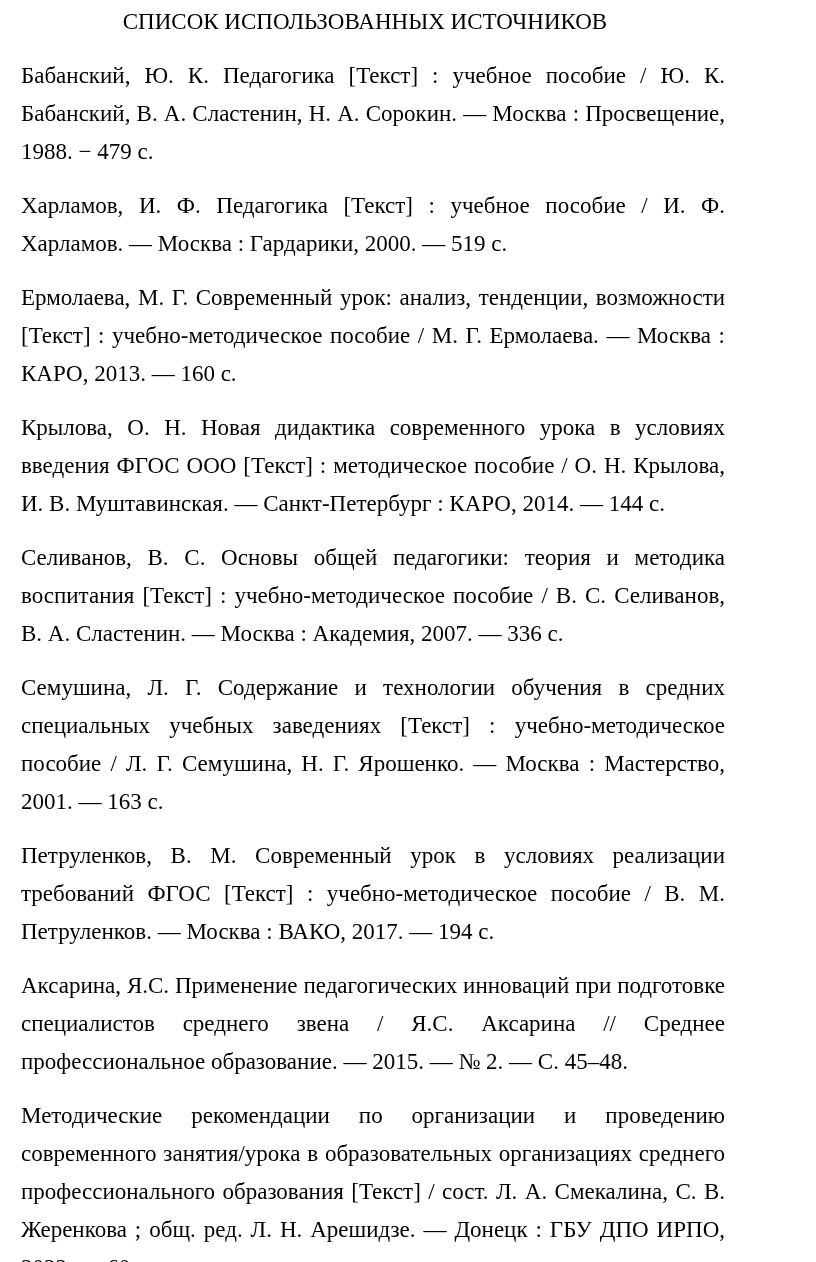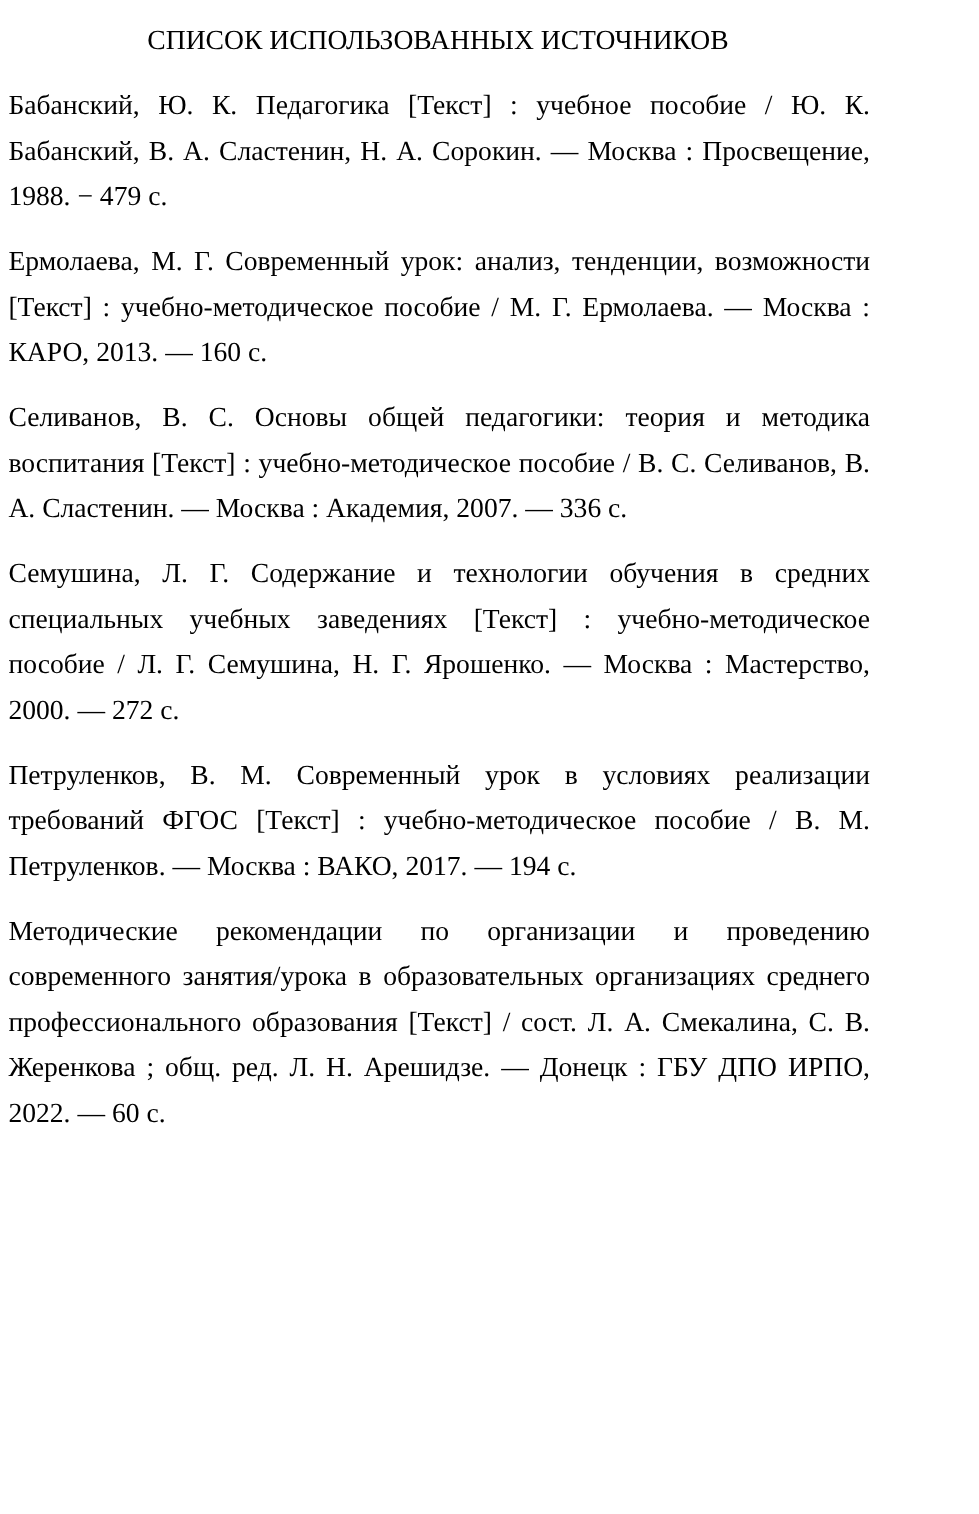--- a/index.html
+++ b/index.html
@@ -12,47 +12,50 @@
     height: 1262px;
     overflow: hidden;
     box-sizing: border-box;
     font-family: "Liberation Serif", "DejaVu Serif", serif;
     color: #000000;
   }
   .page {
     box-sizing: border-box;
     width: 728px;
     height: 1262px;
-    padding: 15px 3px 0 5px;
+    padding: 3px 3px 0 5px;
     background: #ffffff;
   }
   .doc-title {
     font-size: 23px;
     font-weight: normal;
     line-height: 38px;
     text-align: center;
     margin: 0 0 16px 0;
     letter-spacing: 0;
   }
   .entry {
     font-size: 23px;
     line-height: 38px;
     text-align: justify;
     text-justify: inter-word;
-    margin: 0 0 16px 2px;
+    margin: 0 0 16px 16px;
   }
   .entry:last-child {
     margin-bottom: 0;
   }
 </style>
 </head>
 <body>
 
 <div class="page">
   <h1 class="doc-title">СПИСОК ИСПОЛЬЗОВАННЫХ ИСТОЧНИКОВ</h1>
 
   <p class="entry">Бабанский, Ю. К. Педагогика [Текст] : учебное пособие / Ю. К. Бабанский, В. А. Сластенин, Н. А. Сорокин. — Москва : Просвещение, 1988. − 479 с.</p>
+  <p class="entry">Харламов, И. Ф. Педагогика [Текст] : учебное пособие / И. Ф. Харламов. — Москва : Гардарики, 2000. — 519 с.</p>
   <p class="entry">Ермолаева, М. Г. Современный урок: анализ, тенденции, возможности [Текст] : учебно-методическое пособие / М. Г. Ермолаева. — Москва : КАРО, 2013. — 160 с.</p>
+  <p class="entry">Крылова, О. Н. Новая дидактика современного урока в условиях введения ФГОС ООО [Текст] : методическое пособие / О. Н. Крылова, И. В. Муштавинская. — Санкт-Петербург : КАРО, 2014. — 144 с.</p>
   <p class="entry">Селиванов, В. С. Основы общей педагогики: теория и методика воспитания [Текст] : учебно-методическое пособие / В. С. Селиванов, В. А. Сластенин. — Москва : Академия, 2007. — 336 с.</p>
-  <p class="entry">Семушина, Л. Г. Содержание и технологии обучения в средних специальных учебных заведениях [Текст] : учебно-методическое пособие / Л. Г. Семушина, Н. Г. Ярошенко. — Москва : Мастерство, 2000. — 272 с.</p>
+  <p class="entry">Семушина, Л. Г. Содержание и технологии обучения в средних специальных учебных заведениях [Текст] : учебно-методическое пособие / Л. Г. Семушина, Н. Г. Ярошенко. — Москва : Мастерство, 2001. — 163 с.</p>
   <p class="entry">Петруленков, В. М. Современный урок в условиях реализации требований ФГОС [Текст] : учебно-методическое пособие / В. М. Петруленков. — Москва : ВАКО, 2017. — 194 с.</p>
+  <p class="entry">Аксарина, Я.С. Применение педагогических инноваций при подготовке специалистов среднего звена / Я.С. Аксарина // Среднее профессиональное образование. — 2015. — № 2. — С. 45–48.</p>
   <p class="entry">Методические рекомендации по организации и проведению современного занятия/урока в образовательных организациях среднего профессионального образования [Текст] / сост. Л. А. Смекалина, С. В. Жеренкова ; общ. ред. Л. Н. Арешидзе. — Донецк : ГБУ ДПО ИРПО, 2022. — 60 с.</p>
 </div>
 
 </body></html>

